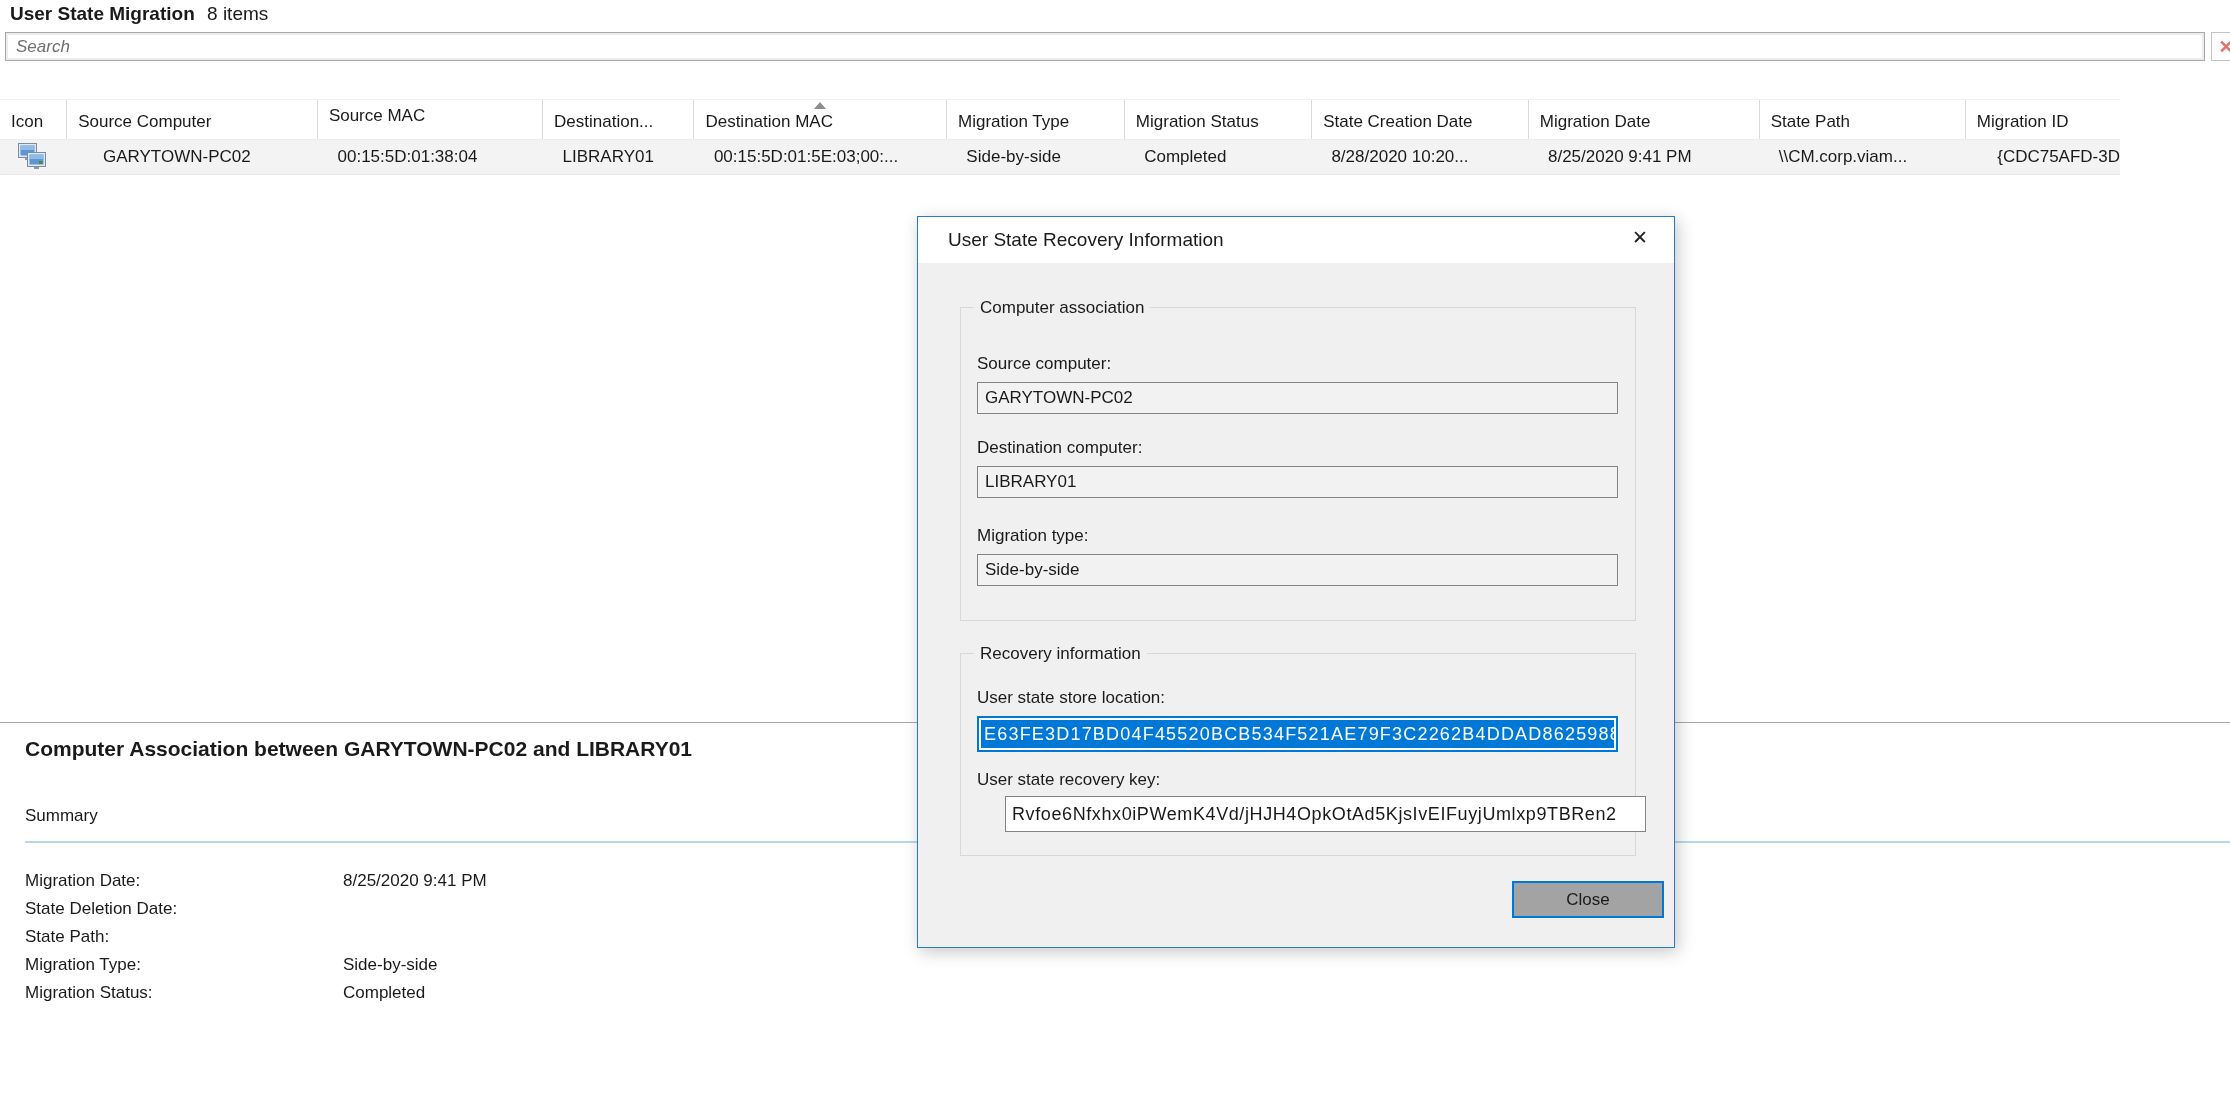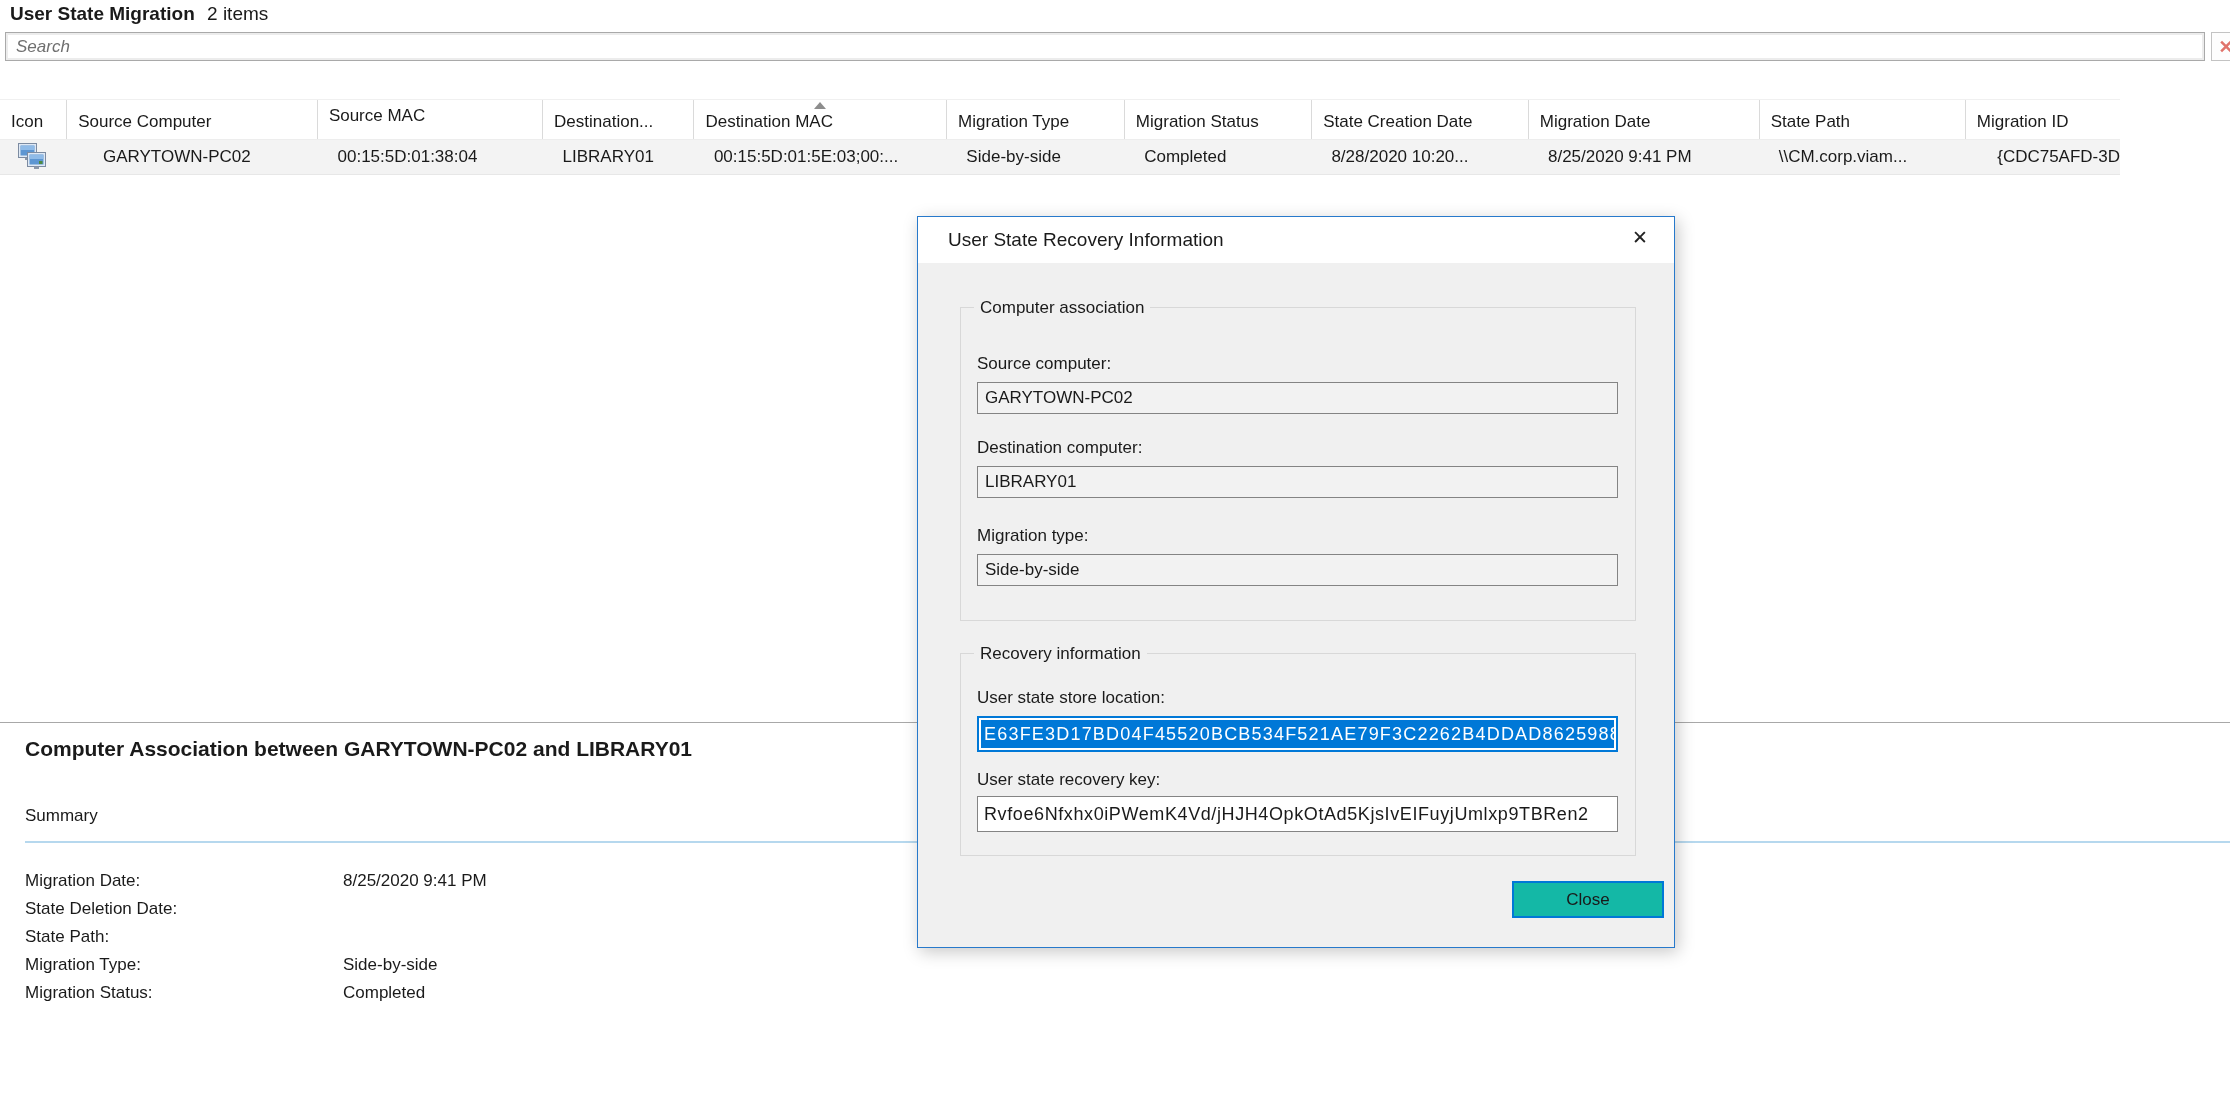--- a/index.html
+++ b/index.html
@@ -88,33 +88,33 @@
   .box-store{
     position:absolute;left:16px;top:62px;width:641px;height:36px;box-sizing:border-box;
     border:2px solid #0078d7;background:#ffffff;padding:2px;overflow:hidden;
   }
   .store-selection{
     width:100%;height:100%;background:#0078d7;color:#ffffff;
     display:flex;align-items:center;padding-left:3px;box-sizing:border-box;
     font-size:18px;letter-spacing:1.2px;white-space:nowrap;overflow:hidden;
   }
   .lbl-key{top:116px;}
-  .box-key{top:142px;height:36px;background:#ffffff;font-size:18px;letter-spacing:0.6px;padding-left:6px;}
+  .box-key{top:142px;height:36px;background:#ffffff;font-size:18px;letter-spacing:0.6px;padding-left:6px;margin-left:28px;}
   .dlg-close-btn{
     position:absolute;left:594px;top:664px;width:152px;height:37px;box-sizing:border-box;
-    background:#14b8a6;border:2px solid #0078d7;font-size:17px;
+    background:#a3a3a3;border:2px solid #0078d7;font-size:17px;
     display:flex;align-items:center;justify-content:center;cursor:pointer;
   }
 </style>
 </head>
 <body>
 
 <div class="page-title">
   <span class="t-strong">User State Migration</span>
-  <span class="t-count">2 items</span>
+  <span class="t-count">8 items</span>
 </div>
 
 <div class="search-wrap">
   <input class="search-input" type="text" placeholder="Search" style="">
 </div>
 <div class="search-clear">
   <span>✕</span>
 </div>
 
 <div class="grid">

